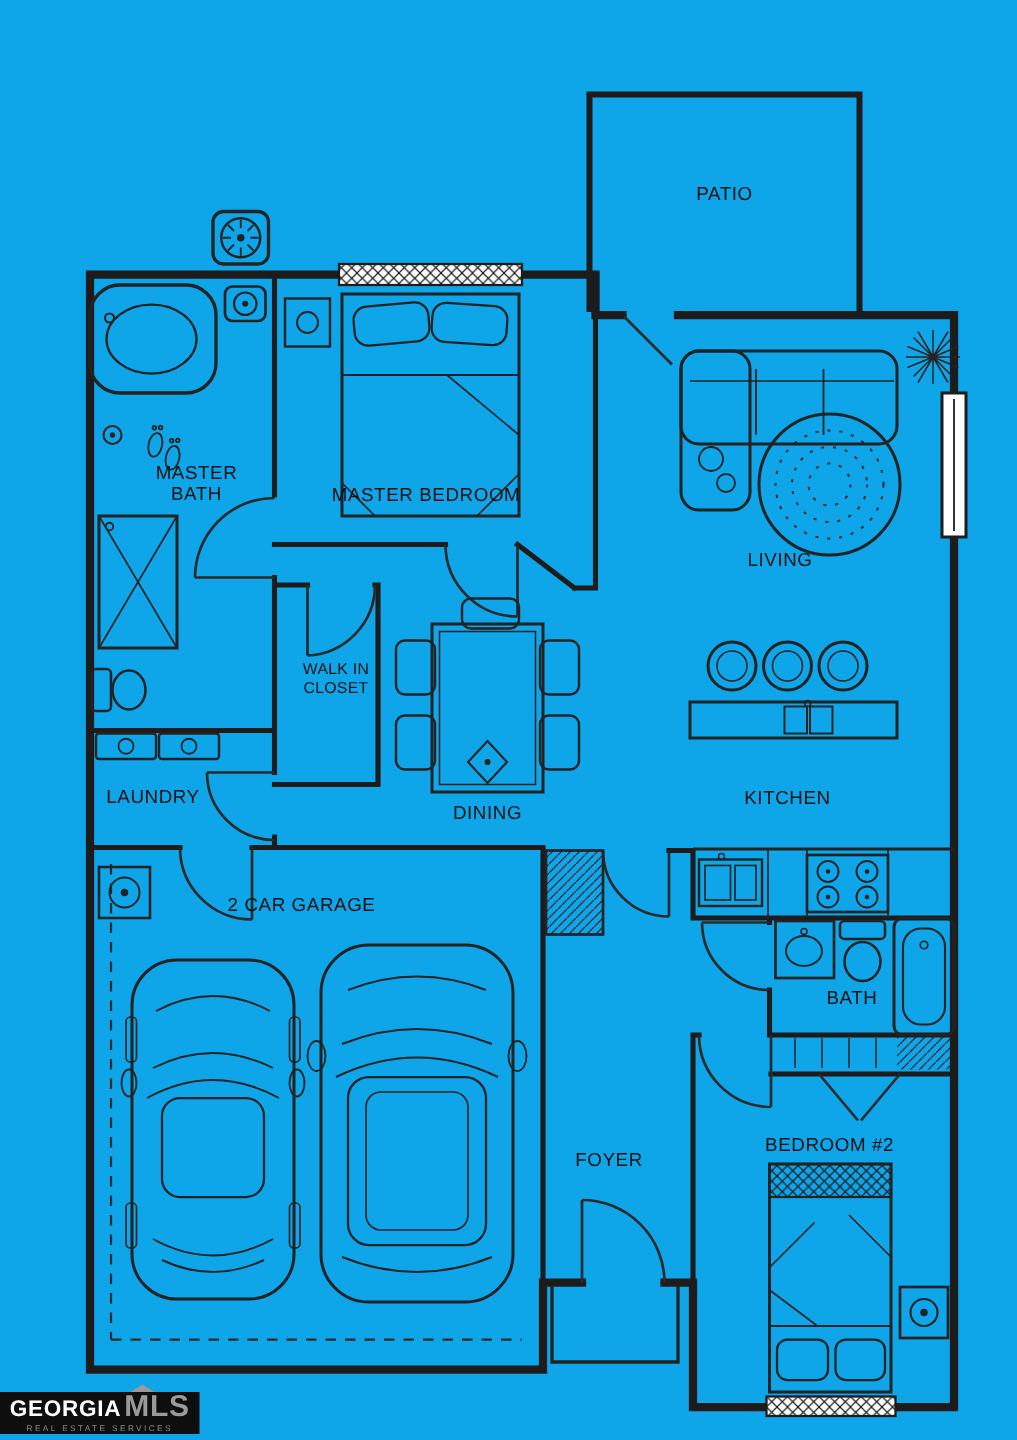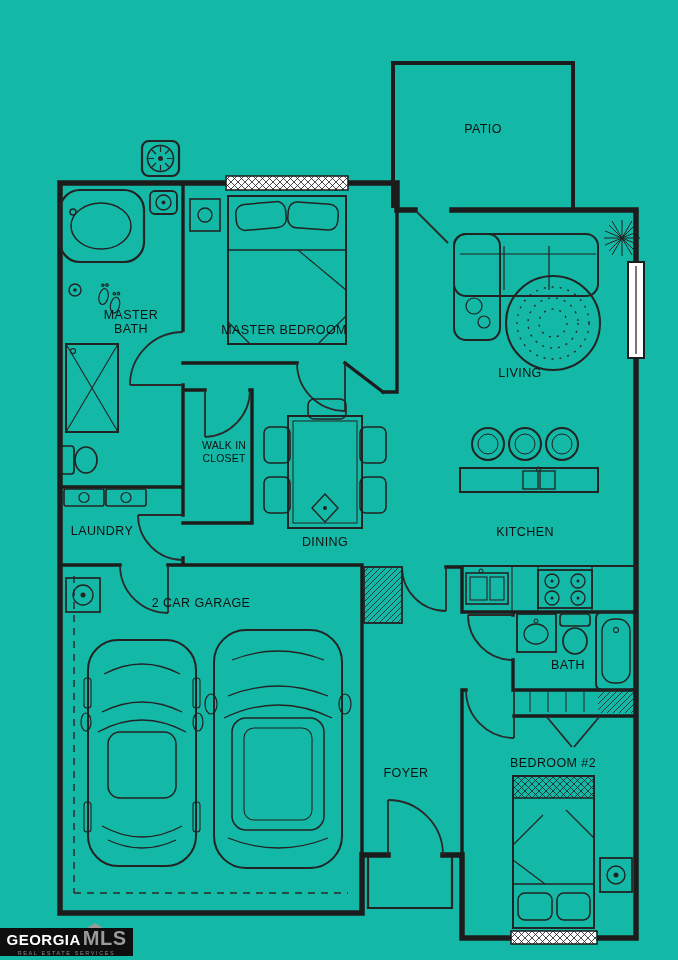--- a/index.html
+++ b/index.html
@@ -1,16 +1,16 @@
 <!DOCTYPE html>
 <html><head>
 <meta charset="utf-8">
 <style>
   html,body{margin:0;padding:0;background:#ffffff;}
-  .canvas{position:relative;width:678px;height:960px;background:#14b8a6;overflow:hidden;font-family:"Liberation Sans",sans-serif;}
+  .canvas{position:relative;width:678px;height:960px;background:#0ea5e9;overflow:hidden;font-family:"Liberation Sans",sans-serif;}
   svg{position:absolute;left:0;top:0;}
   .wall-ext{stroke:#1c1c1c;stroke-width:5.5;fill:none;stroke-linecap:square;}
   .wall-patio{stroke:#1c1c1c;stroke-width:4;fill:none;}
   .wall-int{stroke:#1c1c1c;stroke-width:3.4;fill:none;stroke-linecap:square;}
   .door{stroke:#2a2a2a;stroke-width:1.8;fill:none;}
   .furn{stroke:#232323;fill:none;}
   .dash{stroke:#2a2a2a;stroke-width:1.5;fill:none;stroke-dasharray:7 6;}
   .room-label{fill:#111;font-family:"Liberation Sans",sans-serif;font-size:12.5px;font-weight:500;letter-spacing:.4px;text-anchor:middle;}
   .room-label.small{font-size:10.5px;letter-spacing:.2px;}
   .logo{position:absolute;left:0;top:928px;width:133px;height:28px;background:#0e0e0e;display:flex;flex-direction:column;align-items:center;justify-content:center;}

